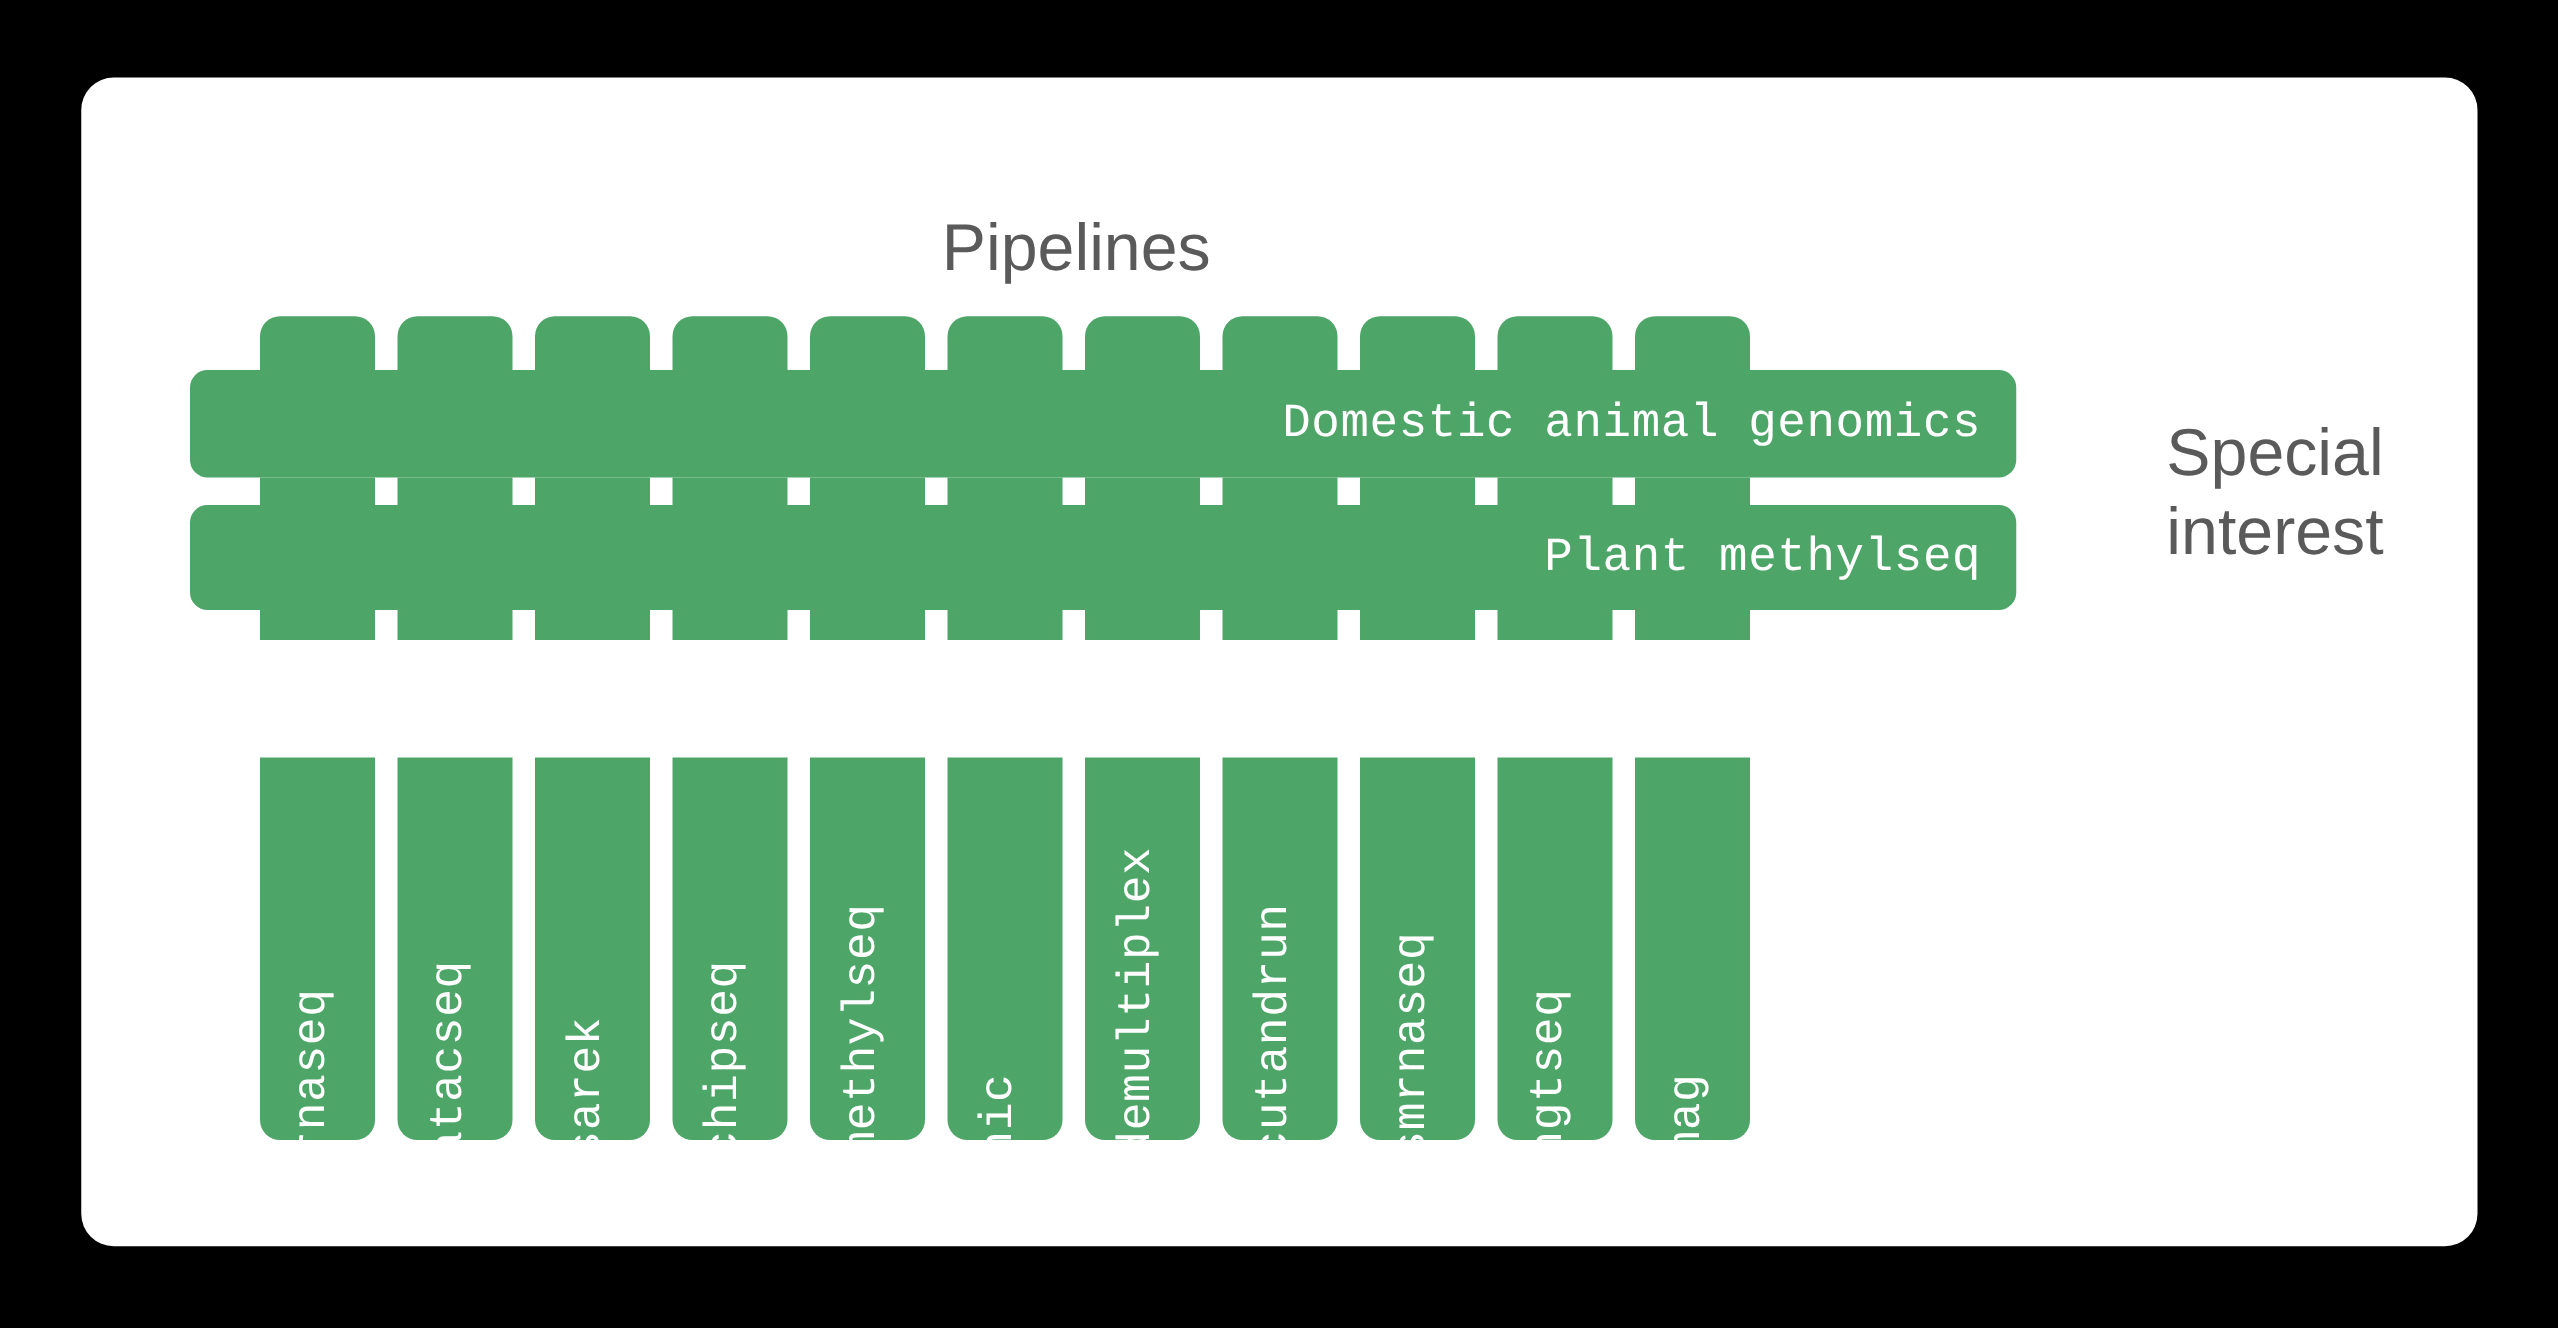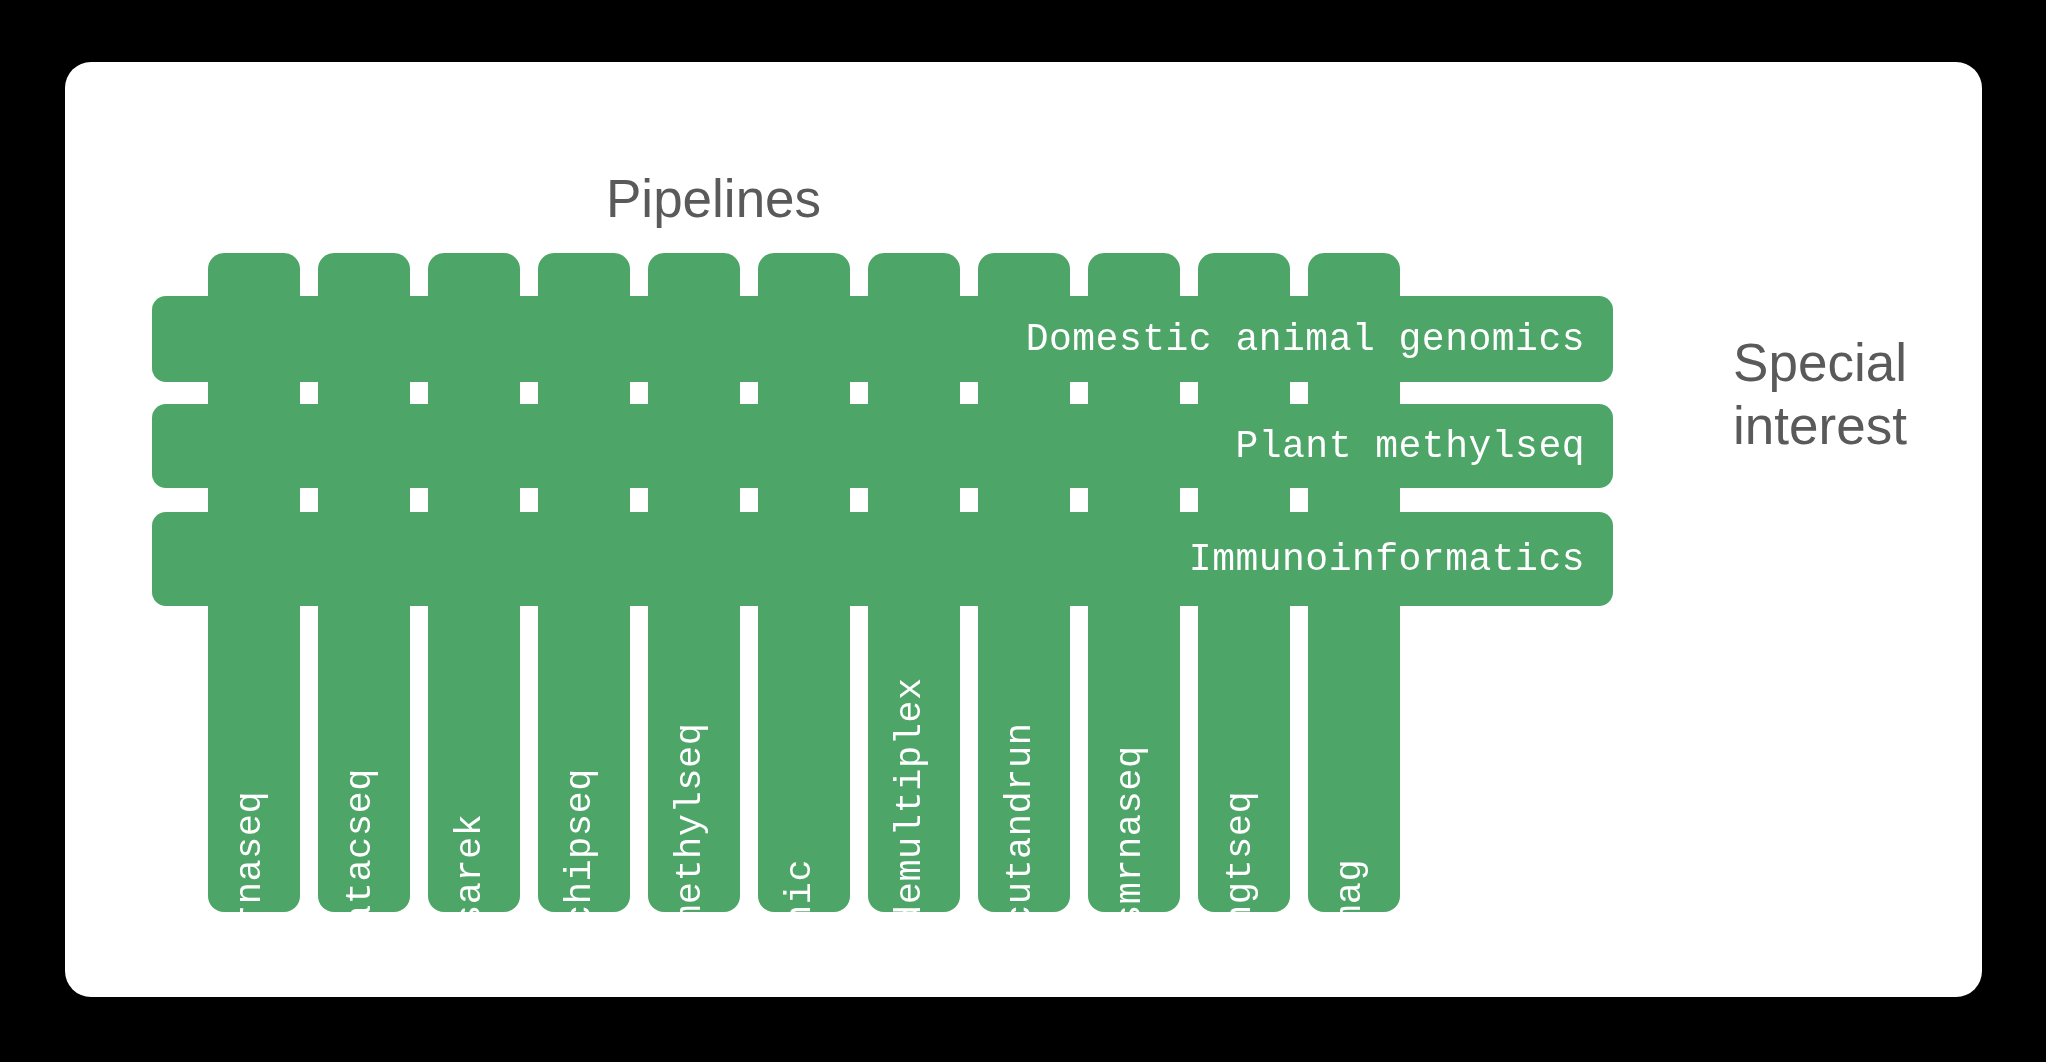--- a/index.html
+++ b/index.html
@@ -31,20 +31,21 @@
     background: #ffffff;
     border-radius: 26px;
   }
 
   
   #title {
     position: absolute;
     left: 541px;      
     top: 110px;       
     width: 510px;
+    text-align: center;
     font-size: 53px;
     line-height: 1;
     color: #5a5a5a;
     font-family: "Liberation Sans", sans-serif;
     white-space: nowrap;
   }
 
   
   #sig-label {
     position: absolute;
@@ -182,20 +183,17 @@
         <div class="col-seg" style="left: 1243px; top: 320px; width: 92px; height: 22px;"></div>
         <div class="col-seg" style="left: 1243px; top: 426px; width: 92px; height: 24px;"></div>
         <div class="col-seg col-bottom" style="left: 1243px; top: 544px; width: 92px; height: 306px;"></div>
         <div class="col-label" style="left: 1304px; top: 828px;">mag</div>
         <div class="sig-bar" style="left: 87px; top: 234px; width: 1461px; height: 86px;">
           <span class="sig-bar-text">Domestic animal genomics</span>
         </div>
         <div class="sig-bar" style="left: 87px; top: 342px; width: 1461px; height: 84px;">
           <span class="sig-bar-text">Plant methylseq</span>
         </div>
-        <div class="sig-bar" style="left: 87px; top: 450px; width: 1461px; height: 94px;">
-          <span class="sig-bar-text">Immunoinformatics</span>
-        </div>
       </div>
 
   </div>
 
 </div>
 
 </body></html>

